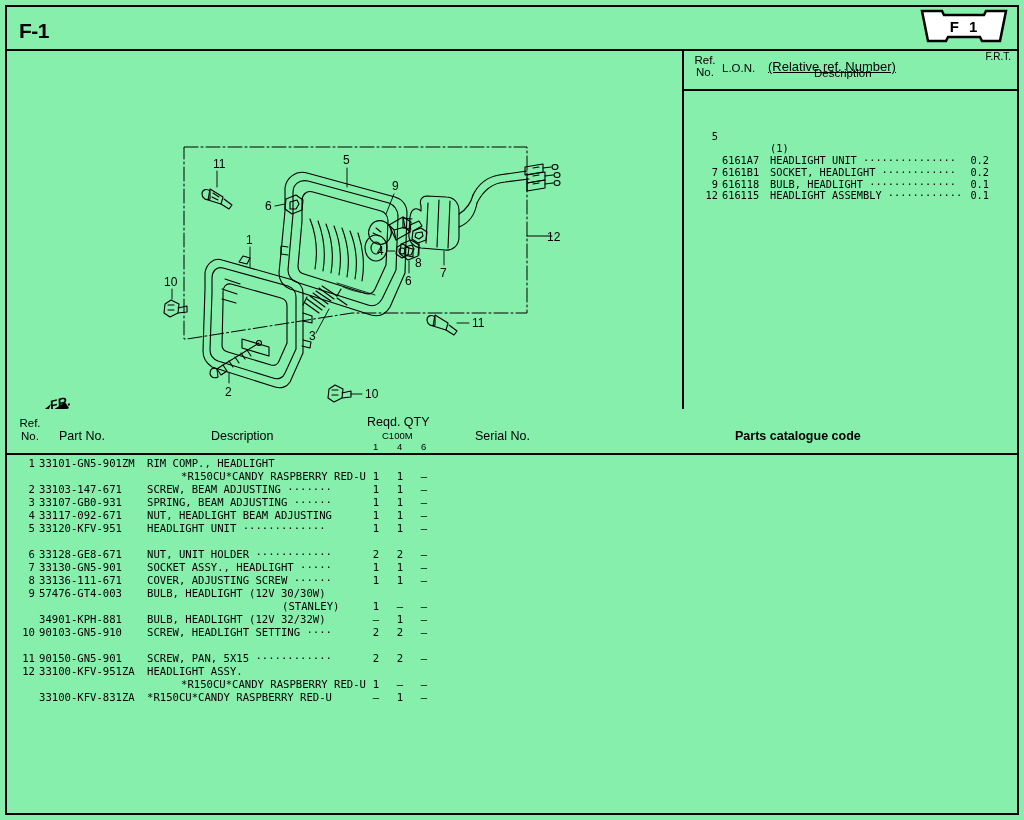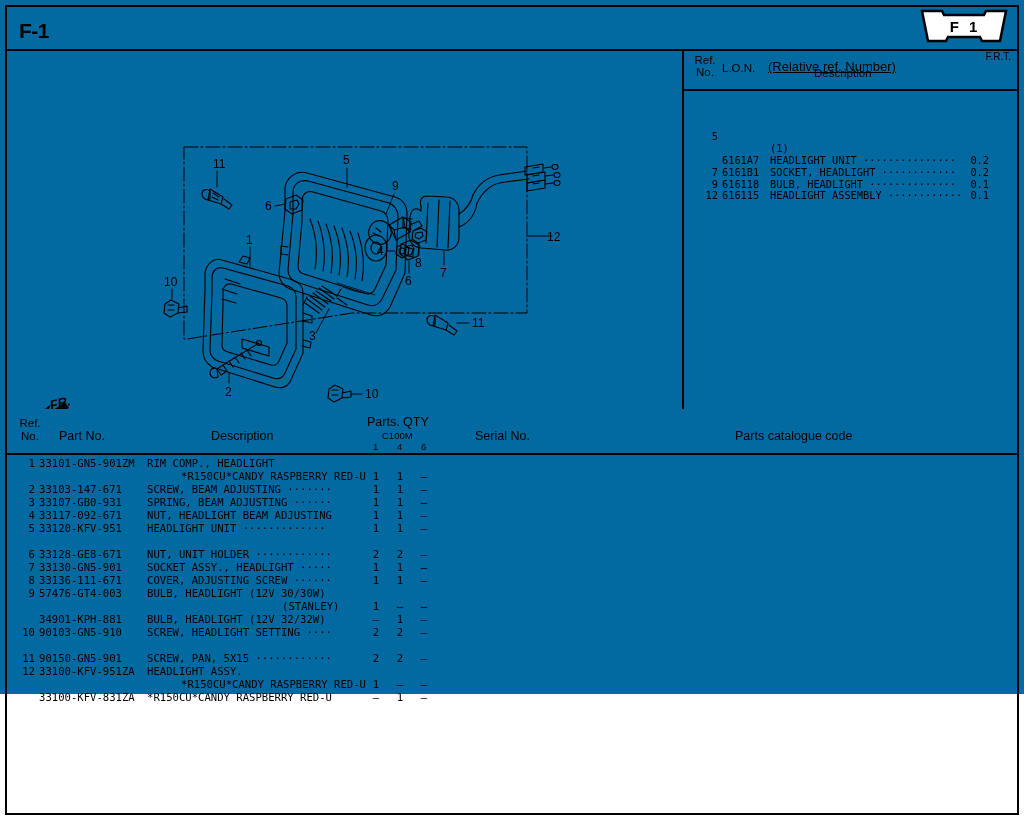--- a/index.html
+++ b/index.html
@@ -5,22 +5,22 @@
   * { box-sizing: border-box; margin: 0; padding: 0; }
   html, body {
     width: 1024px; height: 820px;
     background: #ffffff;
     font-family: "Liberation Sans", sans-serif;
     color: #000000;
     overflow: hidden;
   }
   .page {
     position: relative;
-    width: 1024px; height: 694px;
-    background: #0369a1;
+    width: 1024px; height: 820px;
+    background: #86efac;
   }
   
   .frame-outer {
     position: absolute;
     left: 5px; top: 5px;
     width: 1014px; height: 810px;
     border: 2px solid #000;
   }
   
   .titlebar {
@@ -133,21 +133,21 @@
     font-size: 11.5px; line-height: 12.5px; text-align: center; width: 26px;
   }
   .ph-partno { position: absolute; left: 52px; top: 18px; font-size: 12.5px; }
   .ph-desc   { position: absolute; left: 204px; top: 18px; font-size: 12.5px; }
   .ph-qty    { position: absolute; left: 360px; top: 4px; font-size: 12.5px; }
   .ph-model  { position: absolute; left: 375px; top: 19px; font-size: 9.5px; }
   .ph-q1     { position: absolute; left: 366px; top: 30px; font-size: 9.5px; }
   .ph-q2     { position: absolute; left: 390px; top: 30px; font-size: 9.5px; }
   .ph-q3     { position: absolute; left: 414px; top: 30px; font-size: 9.5px; }
   .ph-serial { position: absolute; left: 468px; top: 18px; font-size: 12.5px; }
-  .ph-cat    { position: absolute; left: 728px; top: 18px; font-size: 12.5px; }
+  .ph-cat    { position: absolute; left: 728px; top: 18px; font-size: 12.5px; font-weight: bold; }
   
   .plist-body {
     position: absolute;
     left: 7px; top: 457px;
     width: 1010px; height: 356px;
     font-family: "DejaVu Sans Mono", monospace;
     font-size: 10.6px;
     line-height: 13px;
   }
   .pl-row { position: relative; height: 13px; white-space: pre; }
@@ -374,21 +374,21 @@
     </div>
   </div>
 
   <div class="plist-head">
     <div class="ph-refno">
       <div>Ref.</div>
       <div>No.</div>
     </div>
     <div class="ph-partno">Part  No.</div>
     <div class="ph-desc">Description</div>
-    <div class="ph-qty">Parts.  QTY</div>
+    <div class="ph-qty">Reqd.  QTY</div>
     <div class="ph-model">C100M</div>
     <div class="ph-q1">1</div>
     <div class="ph-q2">4</div>
     <div class="ph-q3">6</div>
     <div class="ph-serial">Serial  No.</div>
     <div class="ph-cat">Parts  catalogue  code</div>
   </div>
 
   <div class="plist-body" id="parts-rows">
       <div class="pl-row"><span class="pc-ref">1</span><span class="pc-part">33101-GN5-901ZM</span><span class="pc-desc">RIM COMP., HEADLIGHT</span><span class="pc-q1"></span><span class="pc-q2"></span><span class="pc-q3"></span></div>

